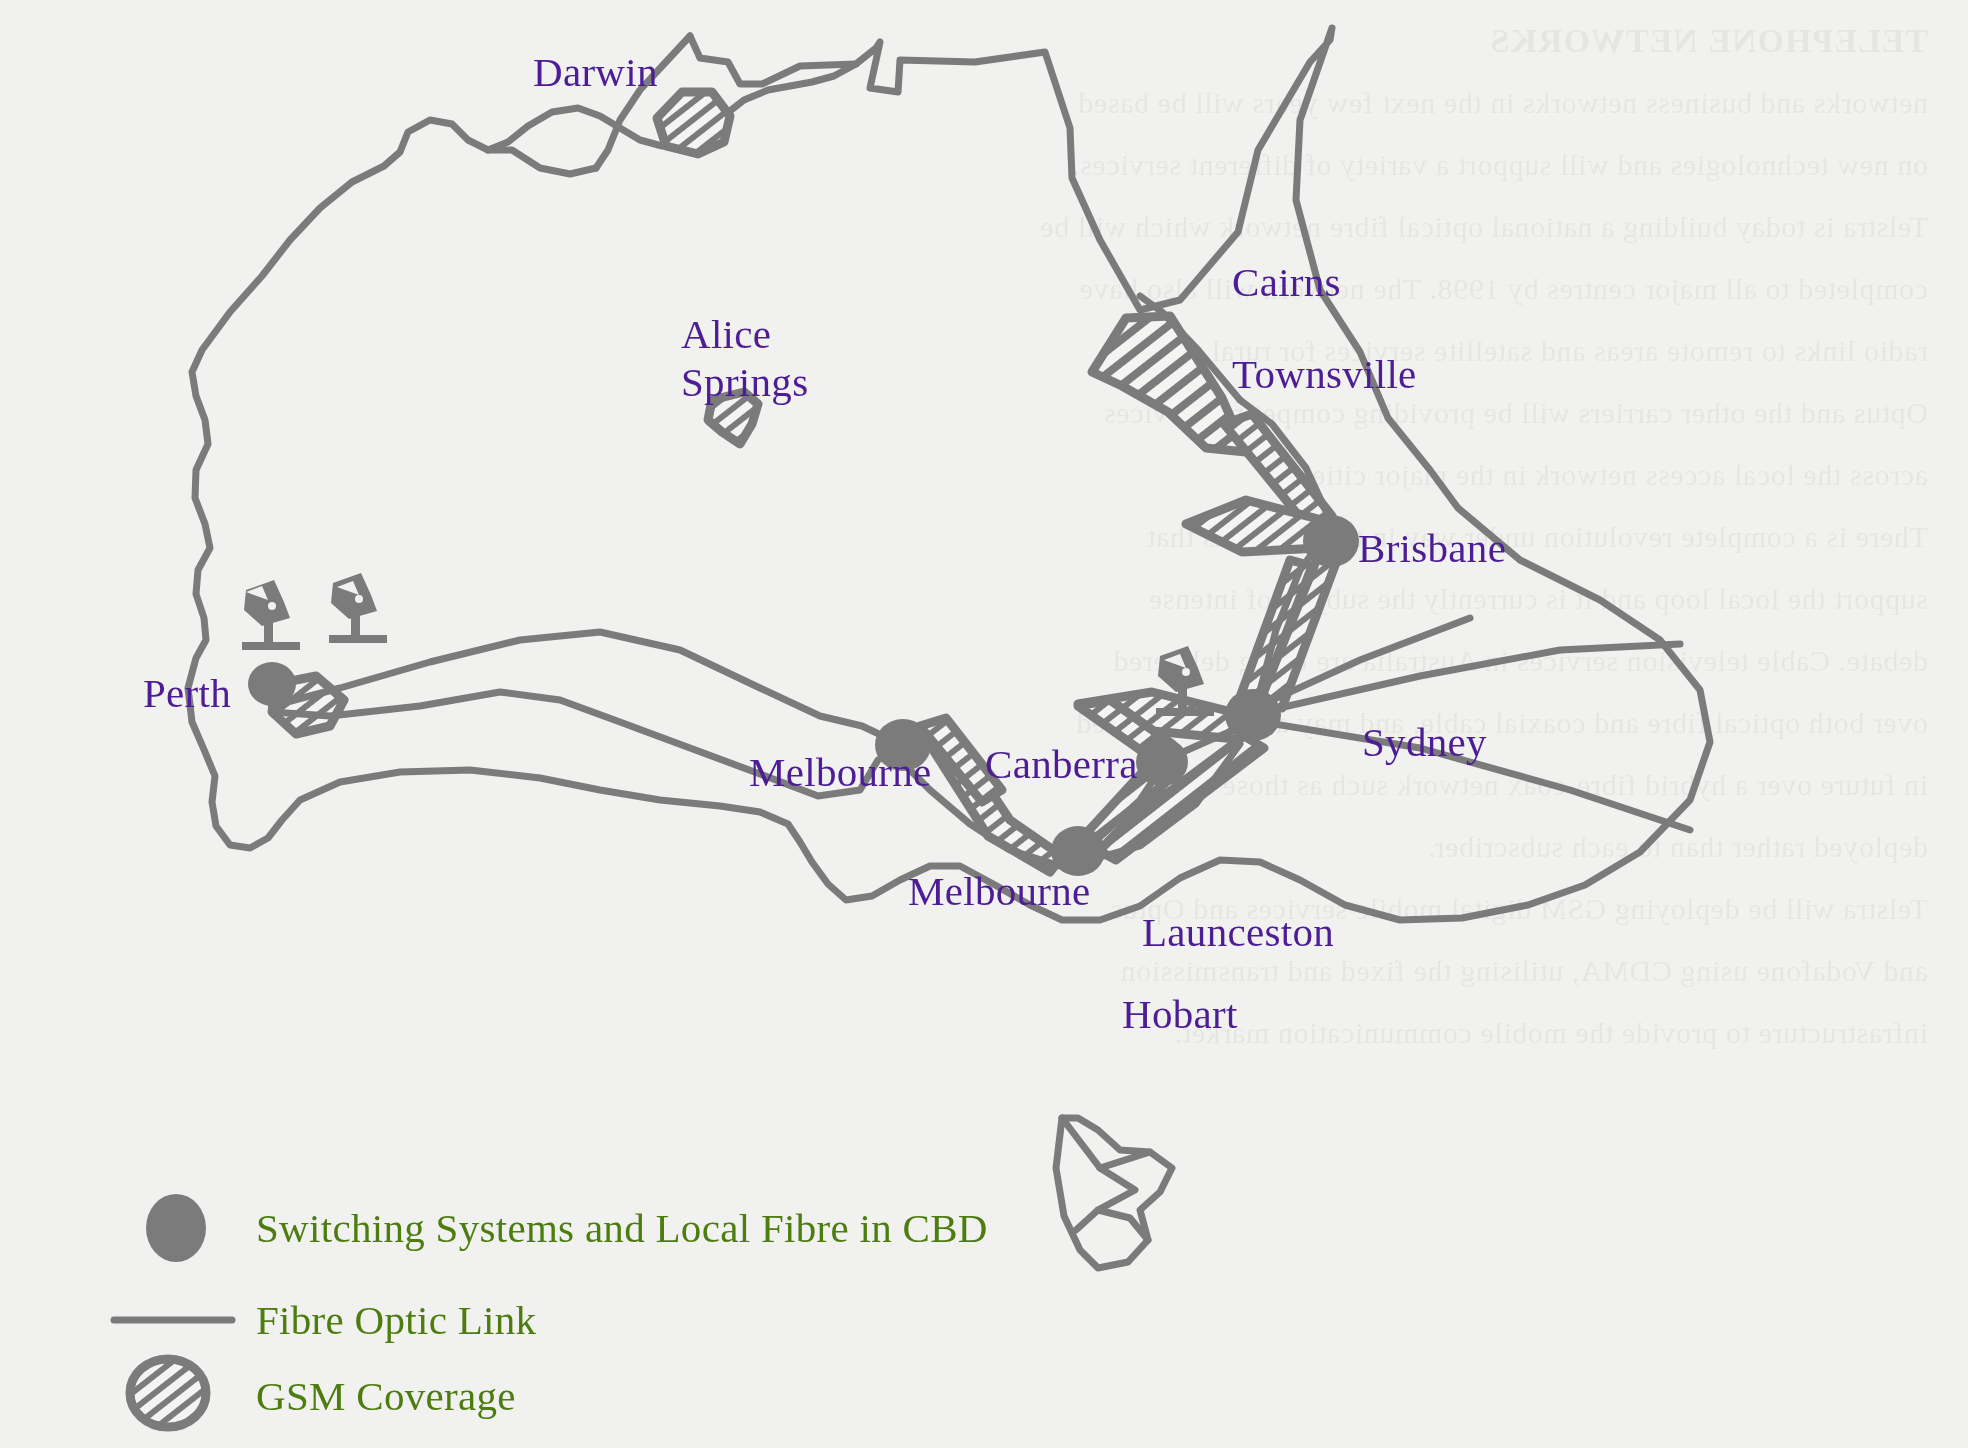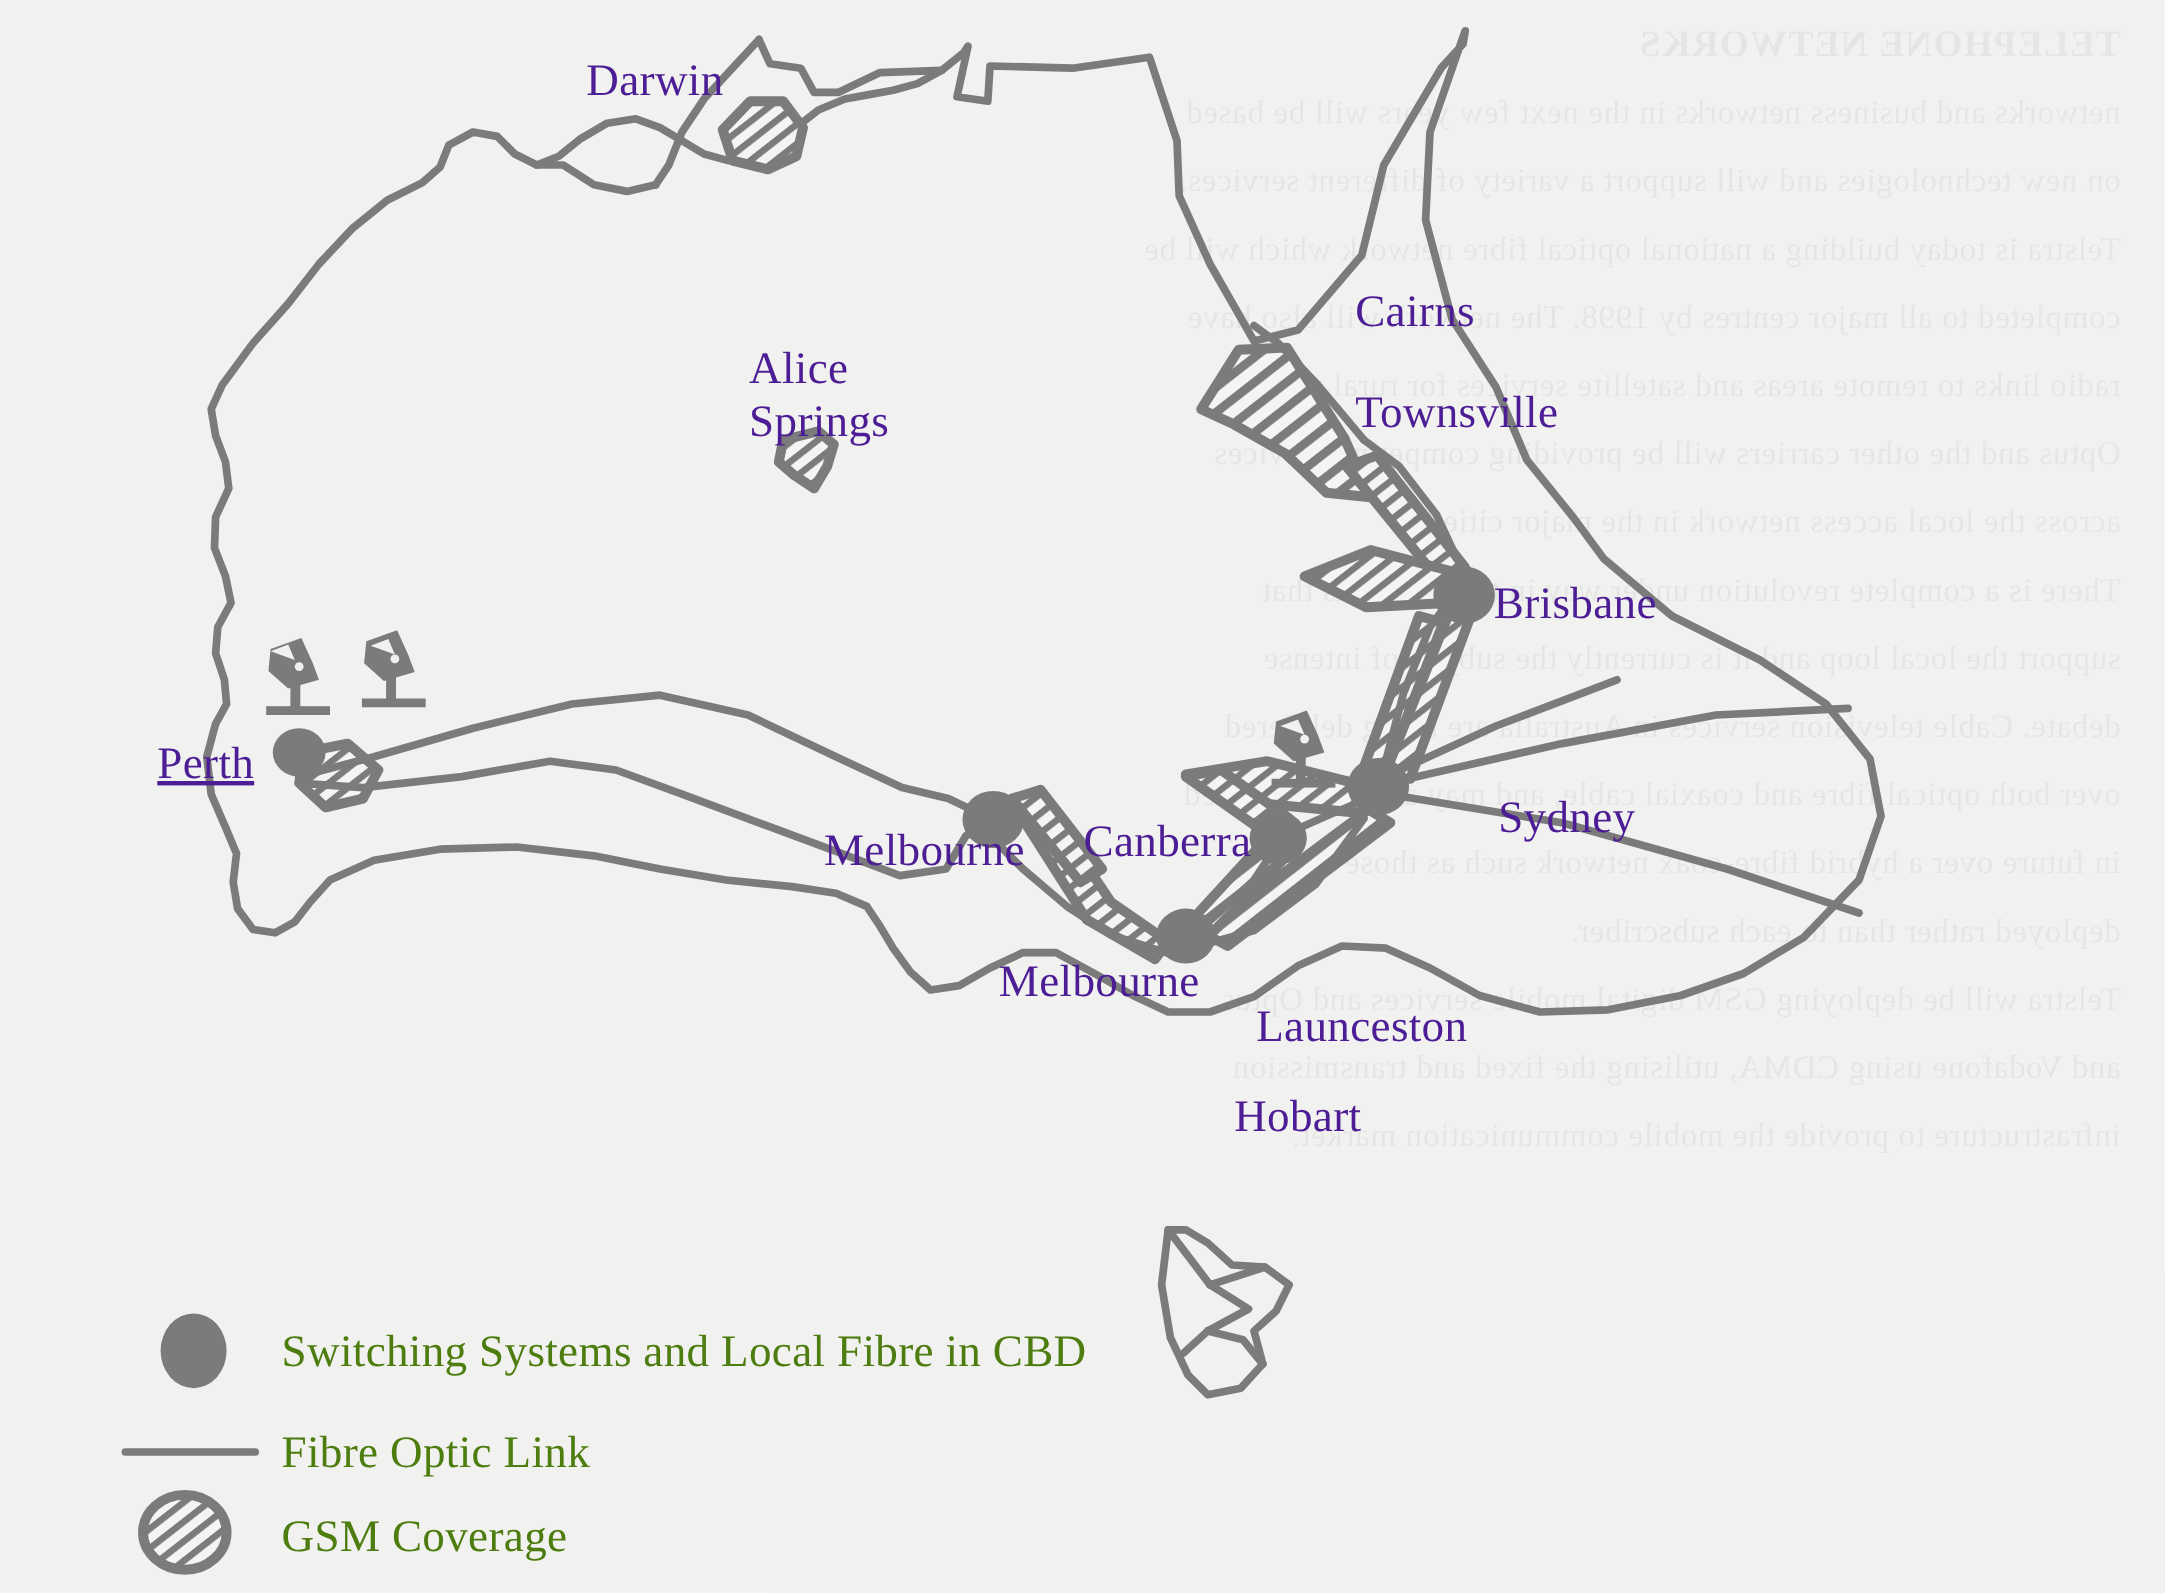--- a/index.html
+++ b/index.html
@@ -234,21 +234,21 @@
       <ellipse cx="168" cy="1393" rx="38" ry="34" fill="url(#gsmhatchsm)" stroke="#7b7b7b" stroke-width="9"></ellipse>
     </g>
   </svg>
 
   <div class="city-label" style="left:533px;  top:48px;">Darwin</div>
   <div class="city-label" style="left:1232px; top:258px;">Cairns</div>
   <div class="city-label" style="left:1232px; top:302px;margin-top:48px;">Townsville</div>
   <div class="city-label" style="left:681px;  top:310px;">Alice
 Springs</div>
   <div class="city-label" style="left:1358px; top:524px;">Brisbane</div>
-  <div class="city-label" style="left:143px;  top:669px;text-decoration:underline;">Perth</div>
+  <div class="city-label" style="left:143px;  top:669px;">Perth</div>
   <div class="city-label" style="left:1362px; top:718px;">Sydney</div>
   <div class="city-label" style="left:749px;  top:748px;">Melbourne</div>
   <div class="city-label" style="left:985px;  top:740px;">Canberra</div>
   <div class="city-label" style="left:908px;  top:867px;">Melbourne</div>
   <div class="city-label" style="left:1142px; top:908px;">Launceston</div>
   <div class="city-label" style="left:1122px; top:990px;">Hobart</div>
 
   <div class="legend-label" style="left:256px; top:1204px;">Switching Systems and Local Fibre in CBD</div>
   <div class="legend-label" style="left:256px; top:1296px;">Fibre Optic Link</div>
   <div class="legend-label" style="left:256px; top:1372px;">GSM Coverage</div>

